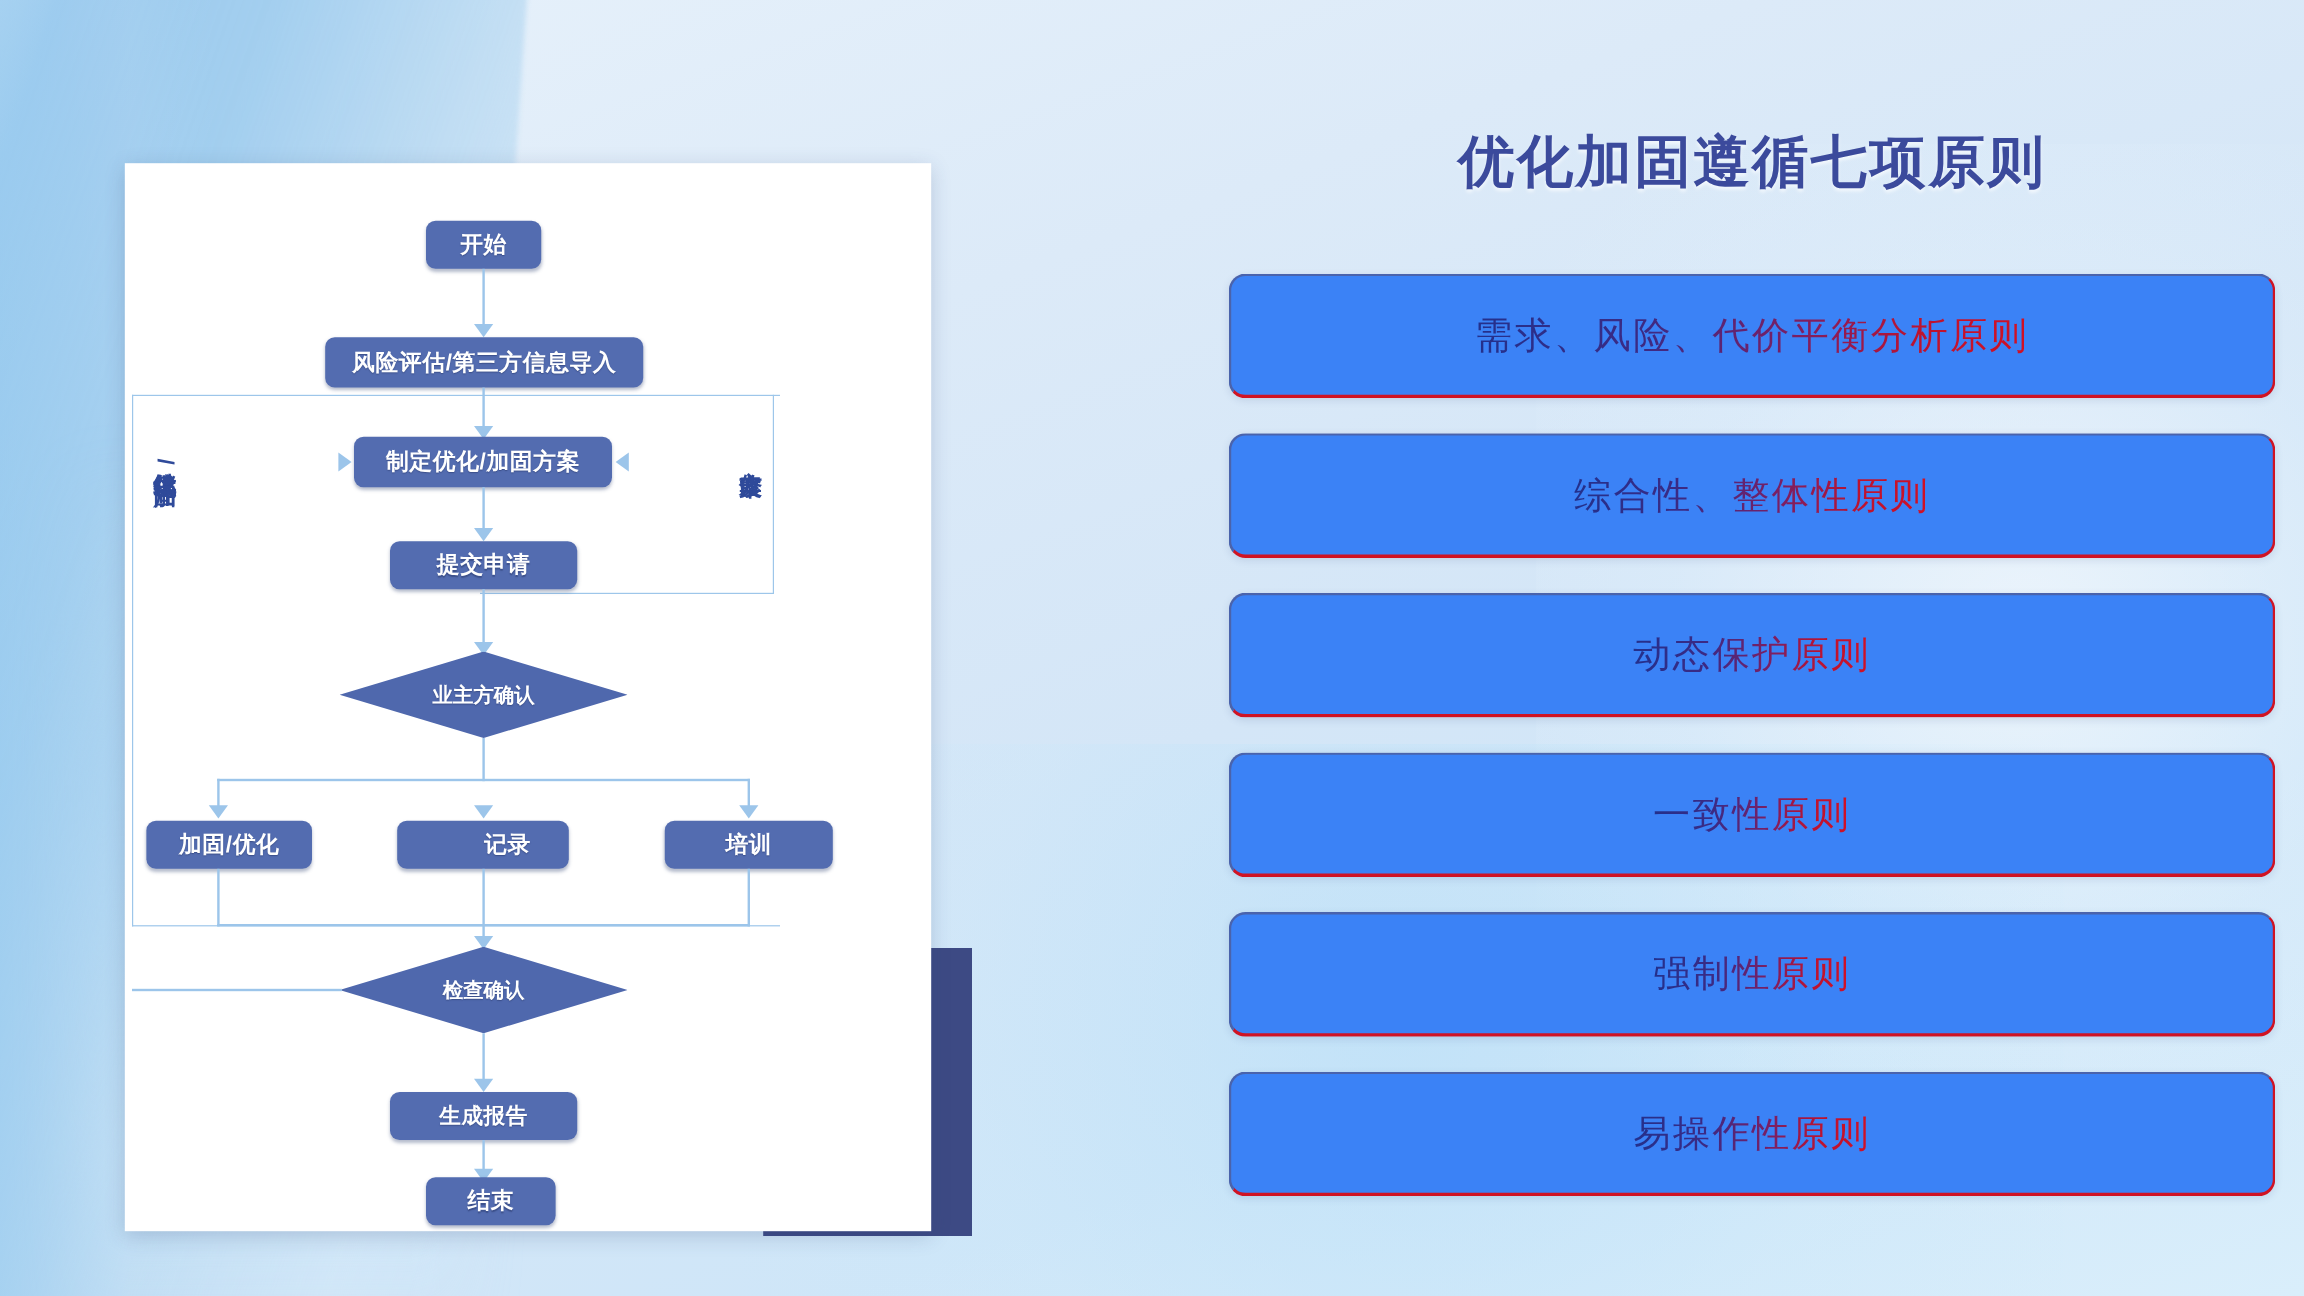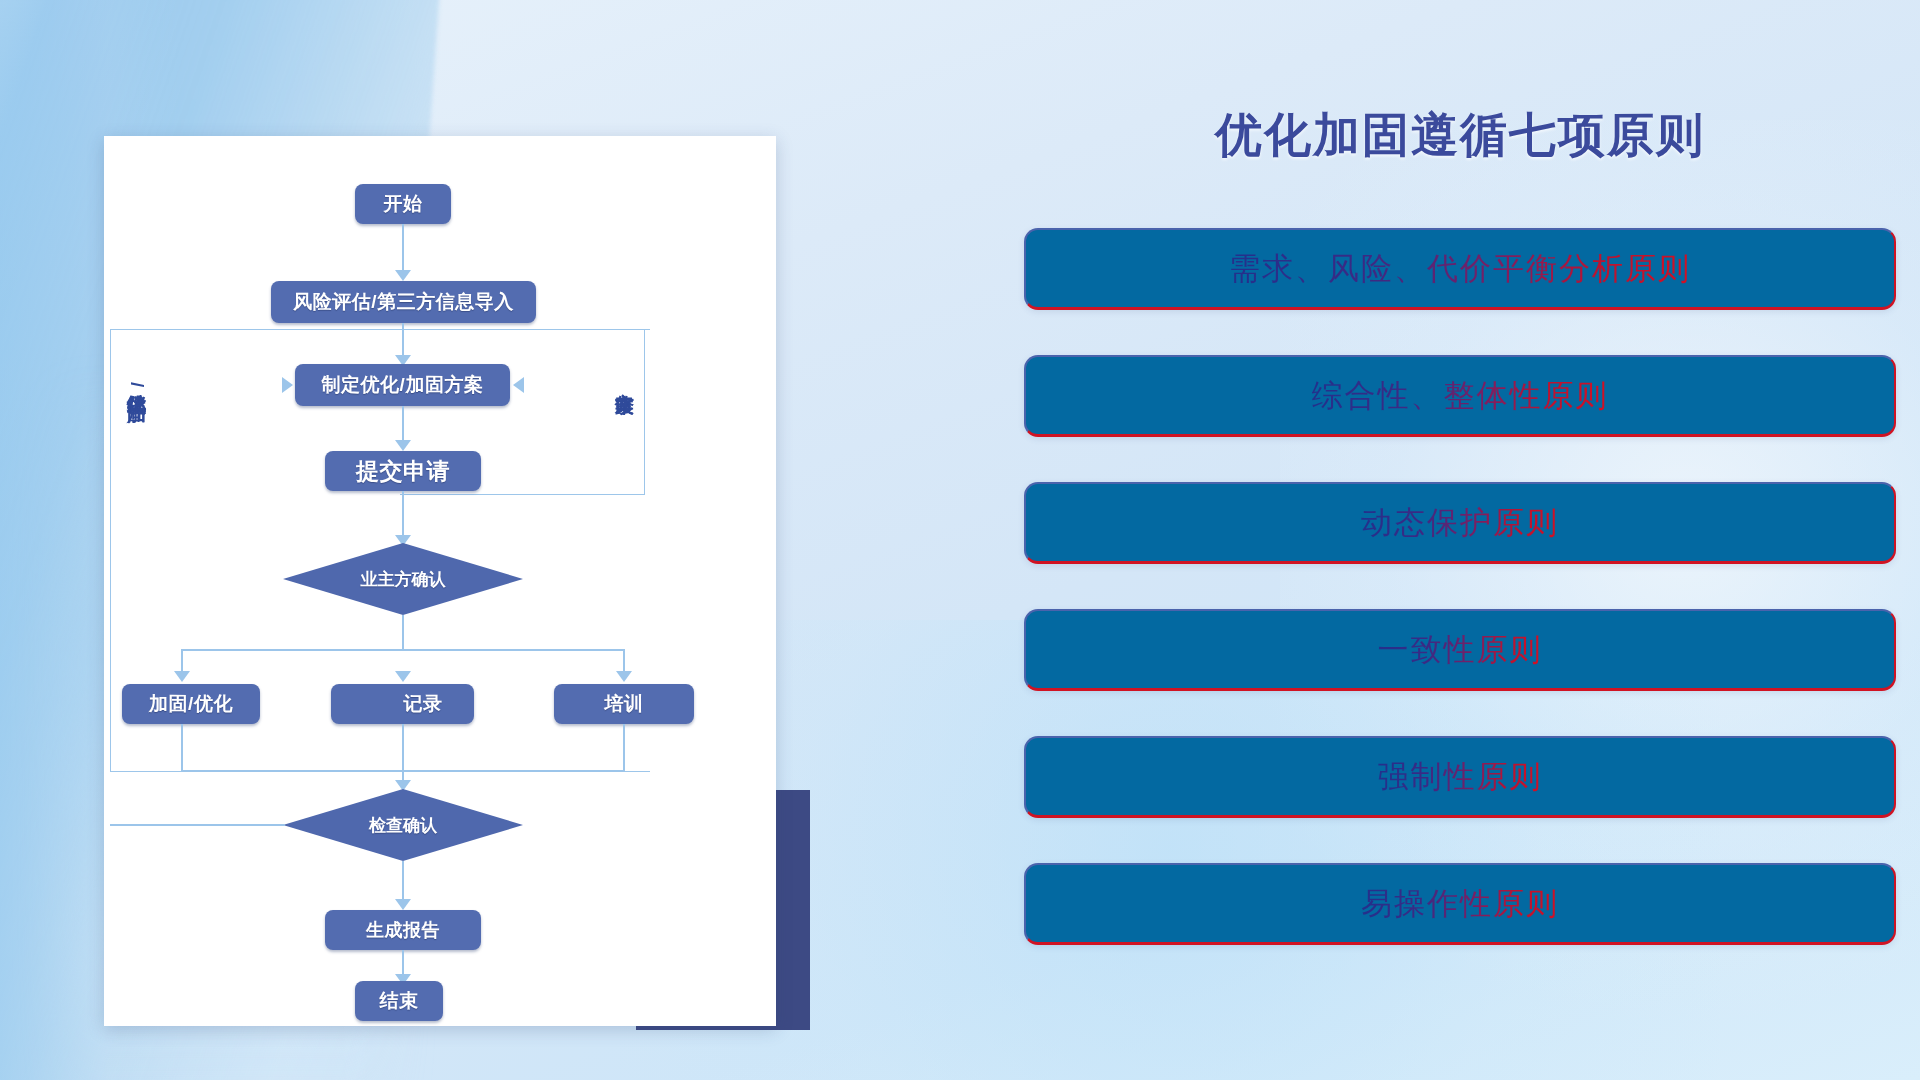--- a/index.html
+++ b/index.html
@@ -129,24 +129,24 @@
     text-align: center;
     font-size: 47px;
     font-weight: bold;
     color: #3b4a9c;
     letter-spacing: 2px;
     text-shadow: 0 2px 3px rgba(255,255,255,0.65);
   }
   .cards { position: absolute; left: 24px; top: 228px; width: 872px; }
   .pcard {
     position: relative;
-    height: 82px;
-    margin-bottom: 45px;
+    height: 104px;
+    margin-bottom: 29px;
     border-radius: 14px;
-    background: #0369a1;
+    background: #3b82f6;
     border-top: 2px solid #4a63ac;
     border-left: 2px solid #4a63ac;
     border-right: 2px solid #d01323;
     border-bottom: 3px solid #d01323;
     display: flex; align-items: center; justify-content: center;
     box-shadow: 0 2px 6px rgba(60,85,140,0.13);
   }
   .pcard-txt {
     font-size: 31px;
     font-weight: 500;
@@ -195,21 +195,21 @@
     <div class="node" style="left:191px; top:228px; width:215px; height:42px; font-size:19px;">
       <span>制定优化/加固方案</span>
     </div>
 
     <div class="arrow-r" style="left:178px; top:241px;"></div>
     <div class="arrow-l" style="left:409px; top:241px;"></div>
 
     <div class="vline" style="left:298px; top:270px; height:40px;"></div>
     <div class="arrow-d" style="left:291px; top:304px;"></div>
 
-    <div class="node" style="left:221px; top:315px; width:156px; height:40px; font-size:23px;">
+    <div class="node" style="left:221px; top:315px; width:156px; height:40px; font-size:19px;">
       <span>提交申请</span>
     </div>
     <div class="vline" style="left:298px; top:355px; height:50px;"></div>
     <div class="arrow-d" style="left:291px; top:399px;"></div>
 
     <div class="diamond" style="left:179px; top:407px; width:240px; height:72px; font-size:17px;">
       <span>业主方确认</span>
     </div>
 
     <div class="vline" style="left:298px; top:479px; height:36px;"></div>
@@ -244,21 +244,21 @@
 
     <div class="vline" style="left:298px; top:725px; height:44px;"></div>
     <div class="arrow-d" style="left:291px; top:763px;"></div>
 
     <div class="node" style="left:221px; top:774px; width:156px; height:40px; font-size:18px;">
       <span>生成报告</span>
     </div>
     <div class="vline" style="left:298px; top:814px; height:30px;"></div>
     <div class="arrow-d" style="left:291px; top:838px;"></div>
 
-    <div class="node" style="left:251px; top:845px; width:88px; height:40px; font-size:19px;">
+    <div class="node" style="left:251px; top:845px; width:108px; height:40px; font-size:19px;">
       <span>结束</span>
     </div>
 
     <div class="vlabel" style="left:22px; top:242px; height:170px;">继续优化/加固</div>
     <div class="vlabel" style="left:510px; top:242px; height:110px;">方案修改</div>
 
   </div>
 </div>
 
 <div id="right">

